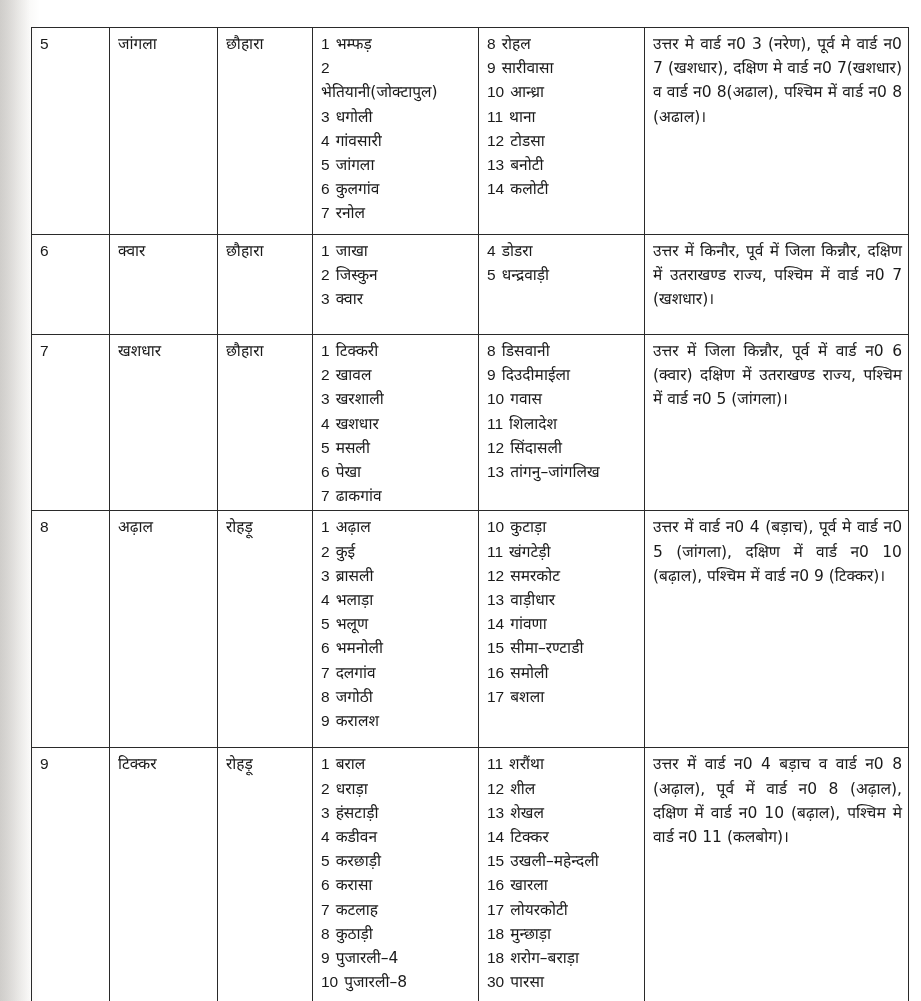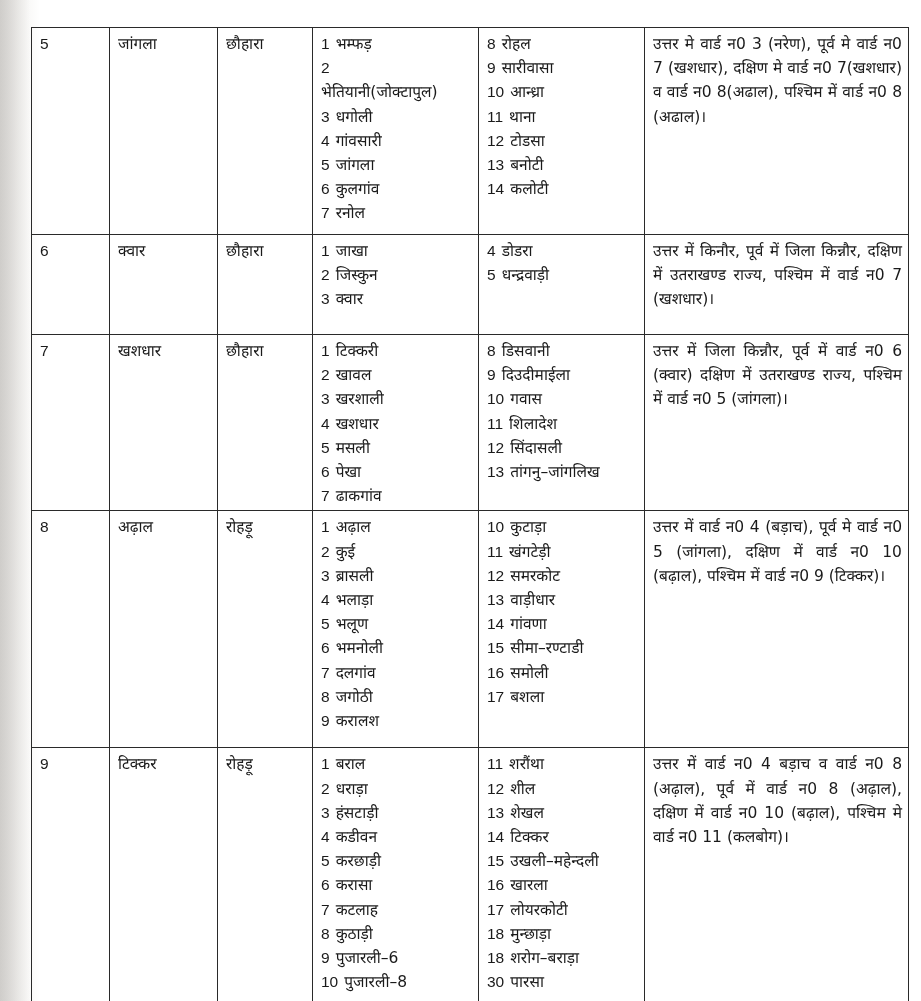--- a/index.html
+++ b/index.html
@@ -153,21 +153,21 @@
       <td><span>रोहड़ू</span></td>
       <td>
           <span class="village"><span class="vnum">1</span><span>बराल</span></span>
           <span class="village"><span class="vnum">2</span><span>धराड़ा</span></span>
           <span class="village"><span class="vnum">3</span><span>हंसटाड़ी</span></span>
           <span class="village"><span class="vnum">4</span><span>कडीवन</span></span>
           <span class="village"><span class="vnum">5</span><span>करछाड़ी</span></span>
           <span class="village"><span class="vnum">6</span><span>करासा</span></span>
           <span class="village"><span class="vnum">7</span><span>कटलाह</span></span>
           <span class="village"><span class="vnum">8</span><span>कुठाड़ी</span></span>
-          <span class="village"><span class="vnum">9</span><span>पुजारली–6</span></span>
+          <span class="village"><span class="vnum">9</span><span>पुजारली–4</span></span>
           <span class="village"><span class="vnum">10</span><span>पुजारली–8</span></span>
         </td>
       <td>
           <span class="village"><span class="vnum">11</span><span>शरौंथा</span></span>
           <span class="village"><span class="vnum">12</span><span>शील</span></span>
           <span class="village"><span class="vnum">13</span><span>शेखल</span></span>
           <span class="village"><span class="vnum">14</span><span>टिक्कर</span></span>
           <span class="village"><span class="vnum">15</span><span>उखली–महेन्दली</span></span>
           <span class="village"><span class="vnum">16</span><span>खारला</span></span>
           <span class="village"><span class="vnum">17</span><span>लोयरकोटी</span></span>

